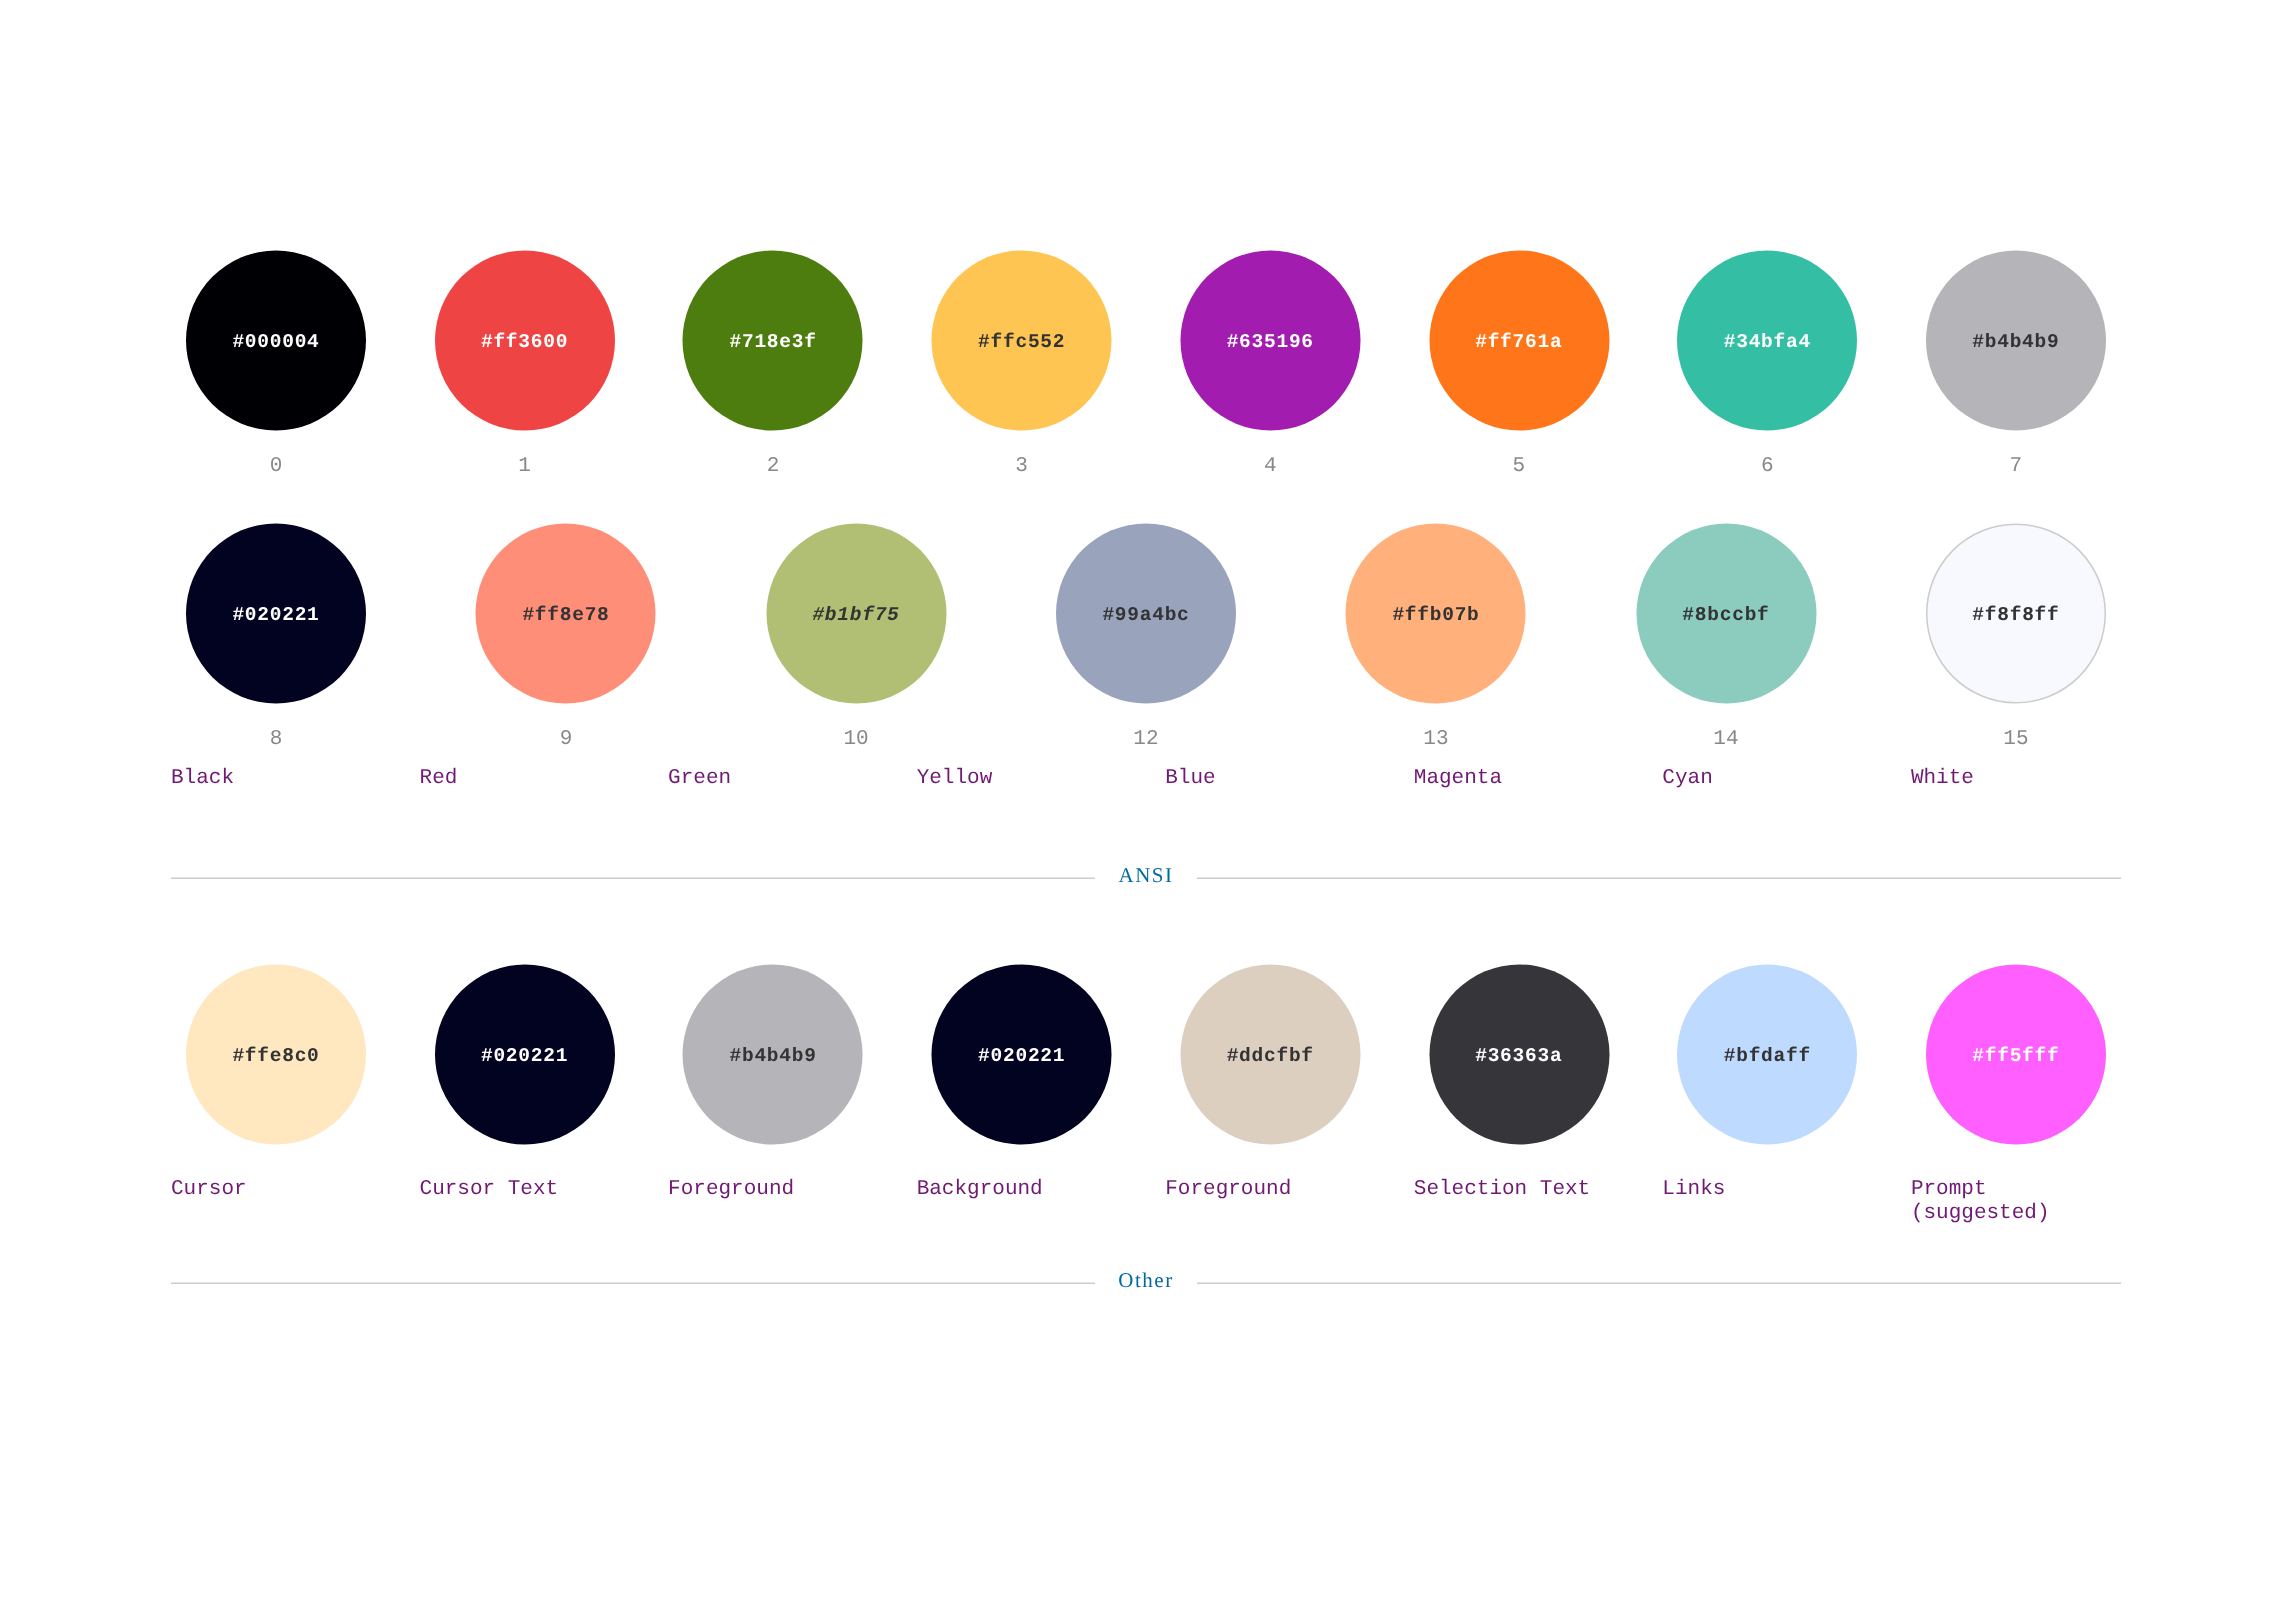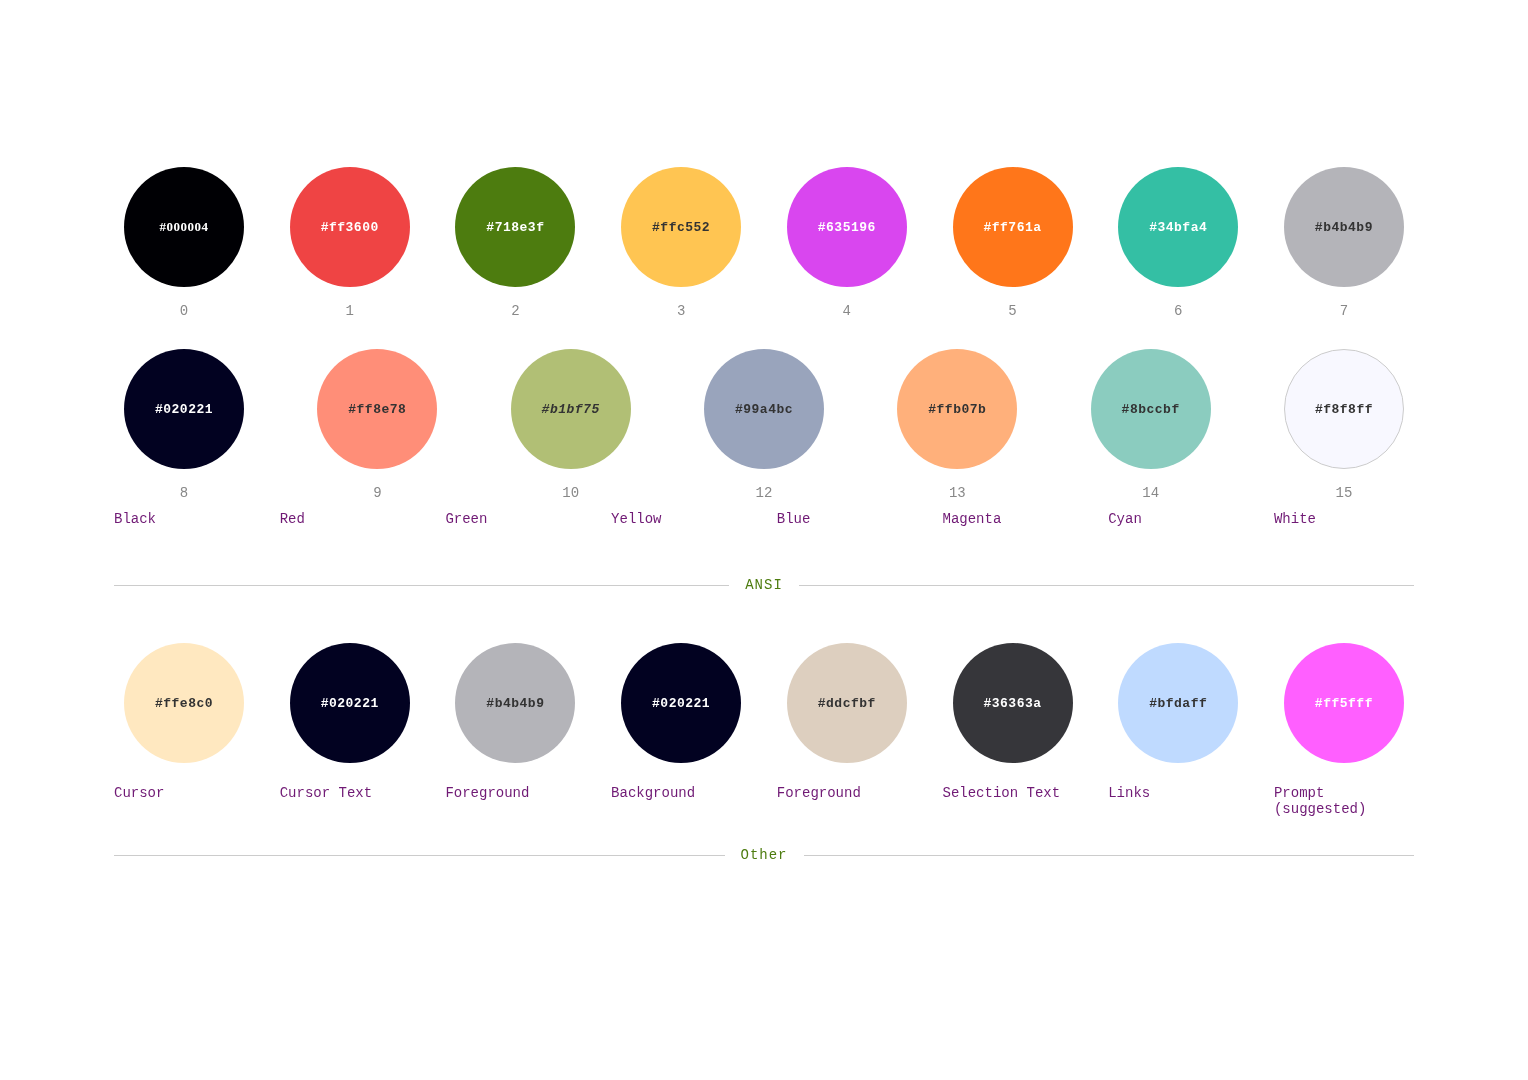--- a/index.html
+++ b/index.html
@@ -58,44 +58,45 @@
       margin: 30px 0 50px 0;
       gap: 16px;
     }
     .divider-line {
       flex: 1;
       height: 1px;
       background: #cccccc;
     }
     .divider-label {
       font-size: 14px;
-      color: #4d7c0f;
+      color: #0369a1;
       letter-spacing: 1px;
       white-space: nowrap;
+      font-family: Liberation Serif, serif;
     }
     .section-title-row {
       display: flex;
       justify-content: space-between;
       margin-top: 10px;
       margin-bottom: 50px;
     }
     .section-title-item {
       width: 140px;
       font-size: 14px;
       color: #701a75;
     }
   </style>
 </head>
 <body>
 
 <div class="main-container">
 
   <div class="color-grid" id="ansi-row1">
       <div class="color-item">
-        <div class="color-circle" style="background-color: rgb(0, 0, 4); font-family: Liberation Serif, serif;">
+        <div class="color-circle" style="background-color: rgb(0, 0, 4);">
           <span class="color-hex hex-dark">#000004</span>
         </div>
         <span class="color-number">0</span>
       </div>
       <div class="color-item">
         <div class="color-circle" style="background-color: #ef4444;">
           <span class="color-hex hex-dark">#ff3600</span>
         </div>
         <span class="color-number">1</span>
       </div>
@@ -105,21 +106,21 @@
         </div>
         <span class="color-number">2</span>
       </div>
       <div class="color-item">
         <div class="color-circle" style="background-color: rgb(255, 197, 82);">
           <span class="color-hex hex-light">#ffc552</span>
         </div>
         <span class="color-number">3</span>
       </div>
       <div class="color-item">
-        <div class="color-circle" style="background-color: #d946ef;">
+        <div class="color-circle" style="background-color: #a21caf;">
           <span class="color-hex hex-dark">#635196</span>
         </div>
         <span class="color-number">4</span>
       </div>
       <div class="color-item">
         <div class="color-circle" style="background-color: rgb(255, 118, 26);">
           <span class="color-hex hex-dark">#ff761a</span>
         </div>
         <span class="color-number">5</span>
       </div>

